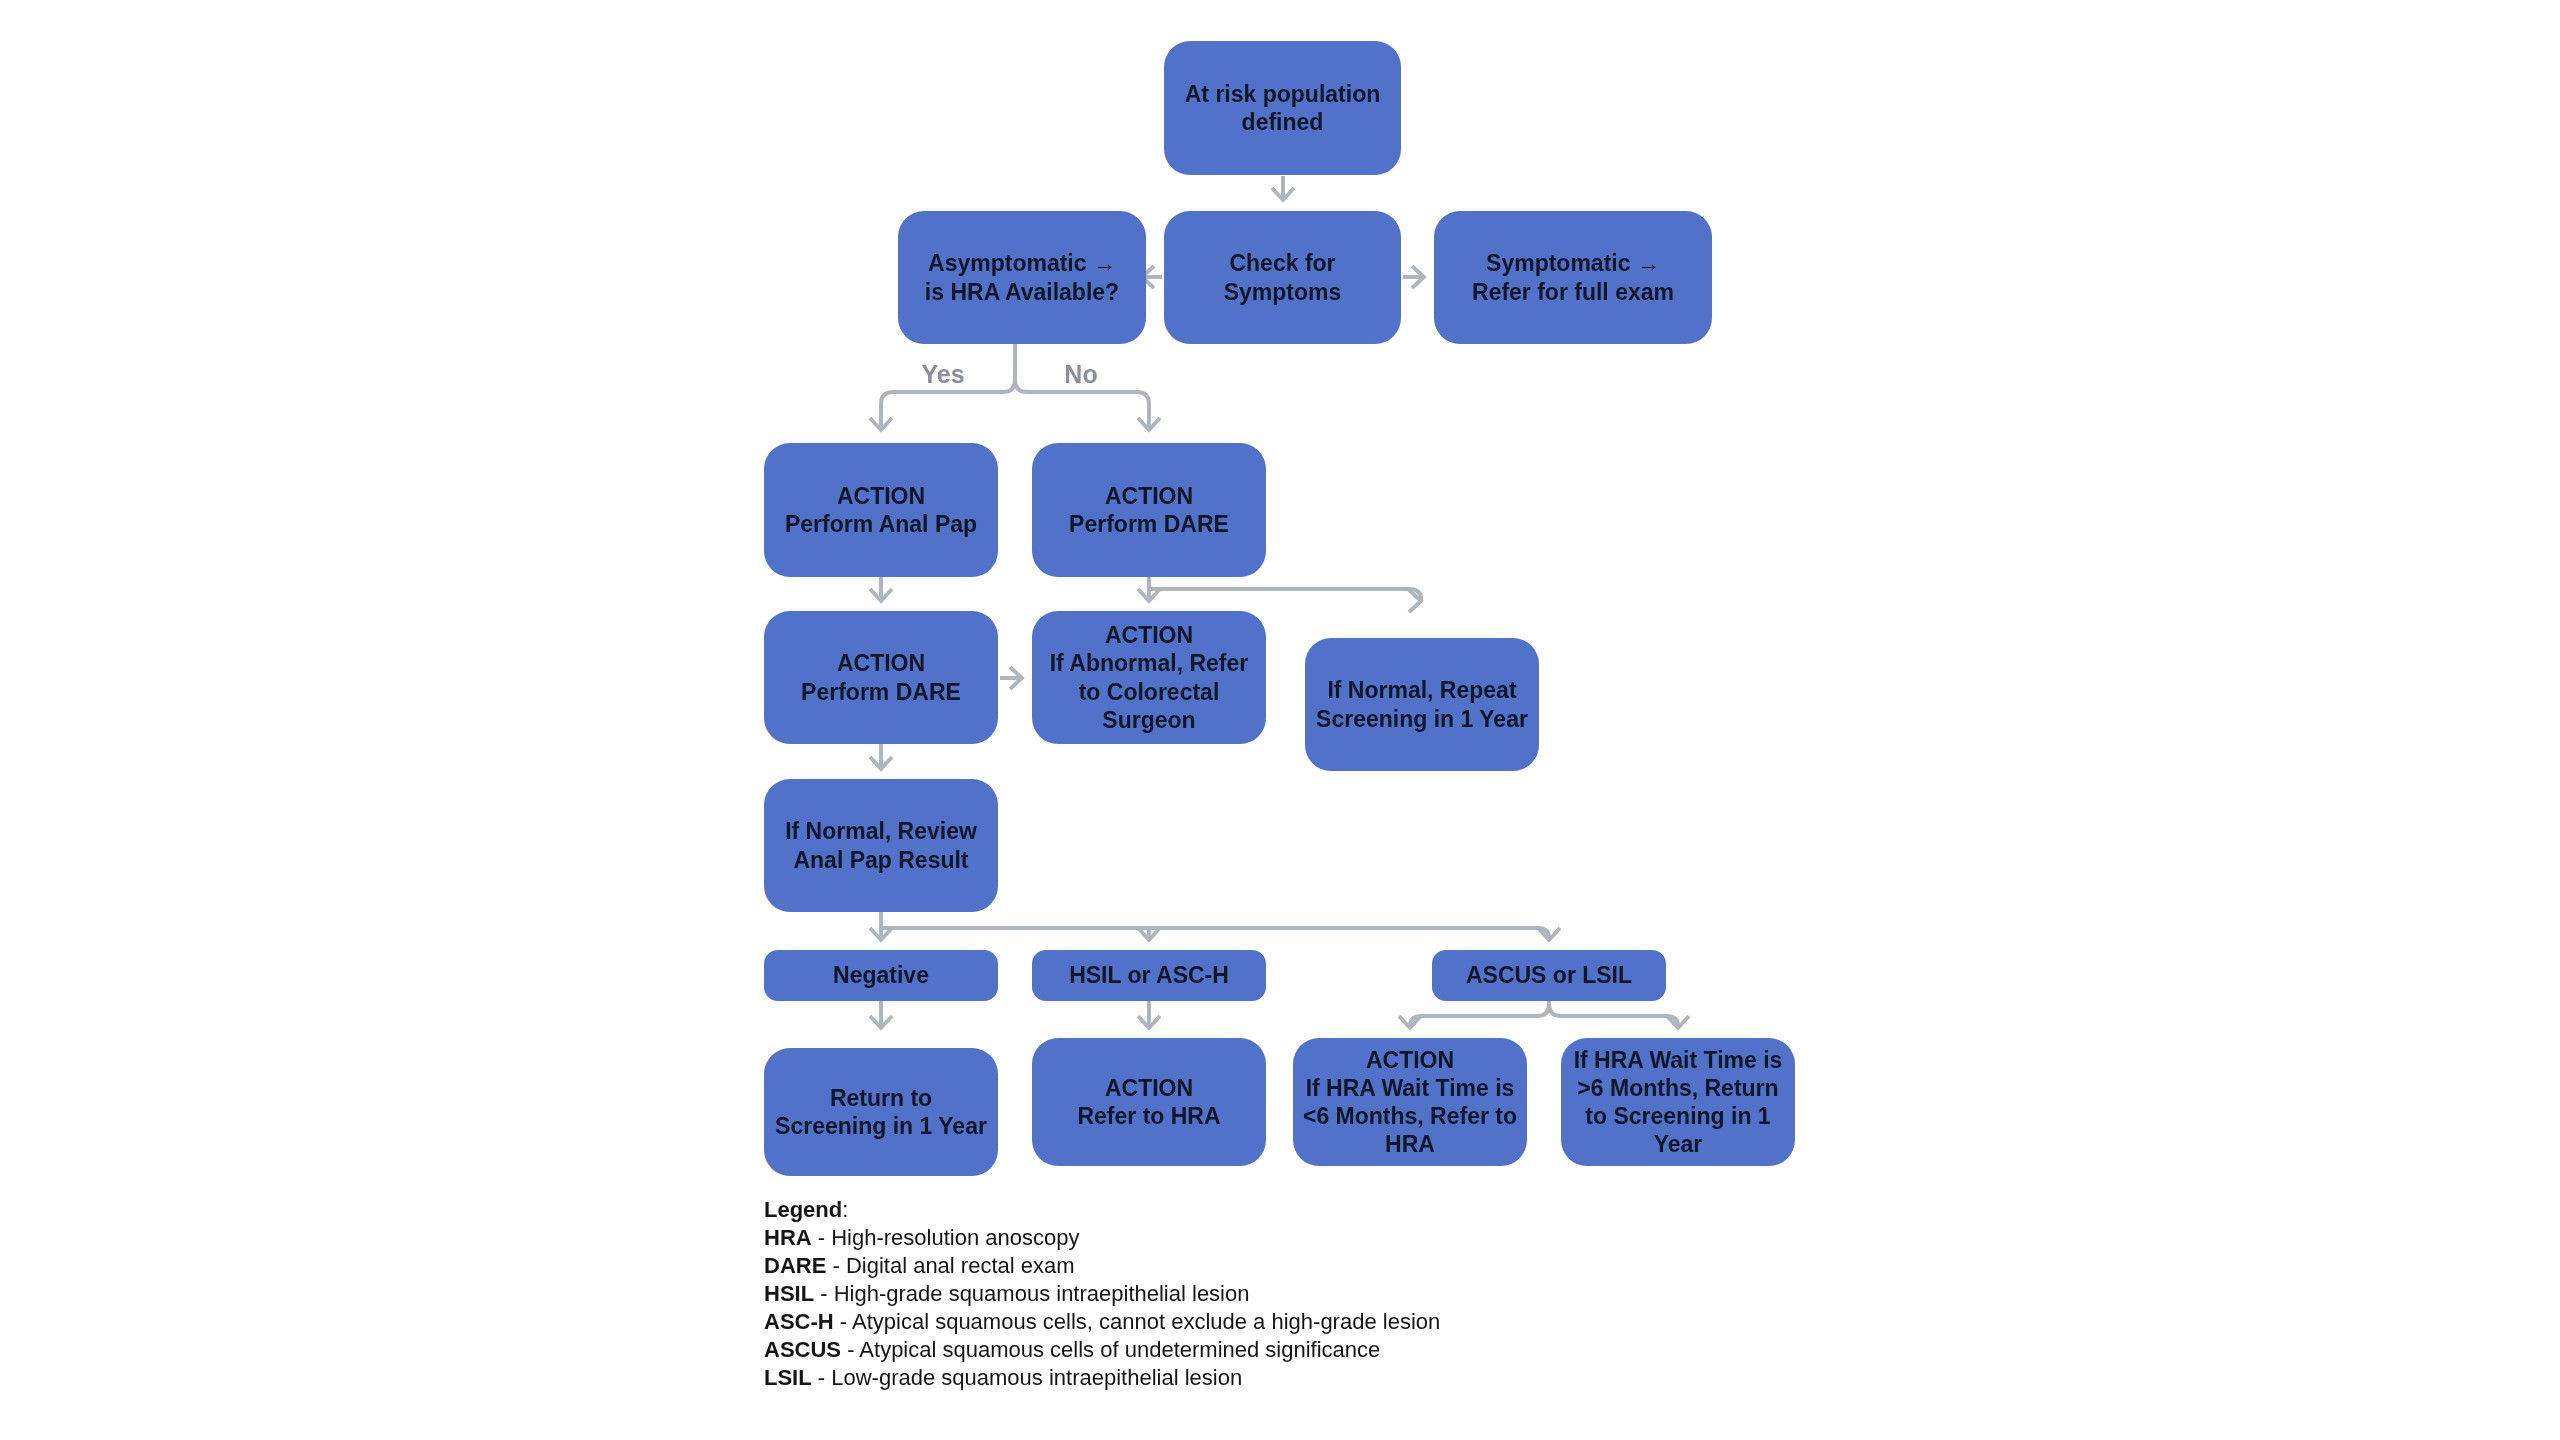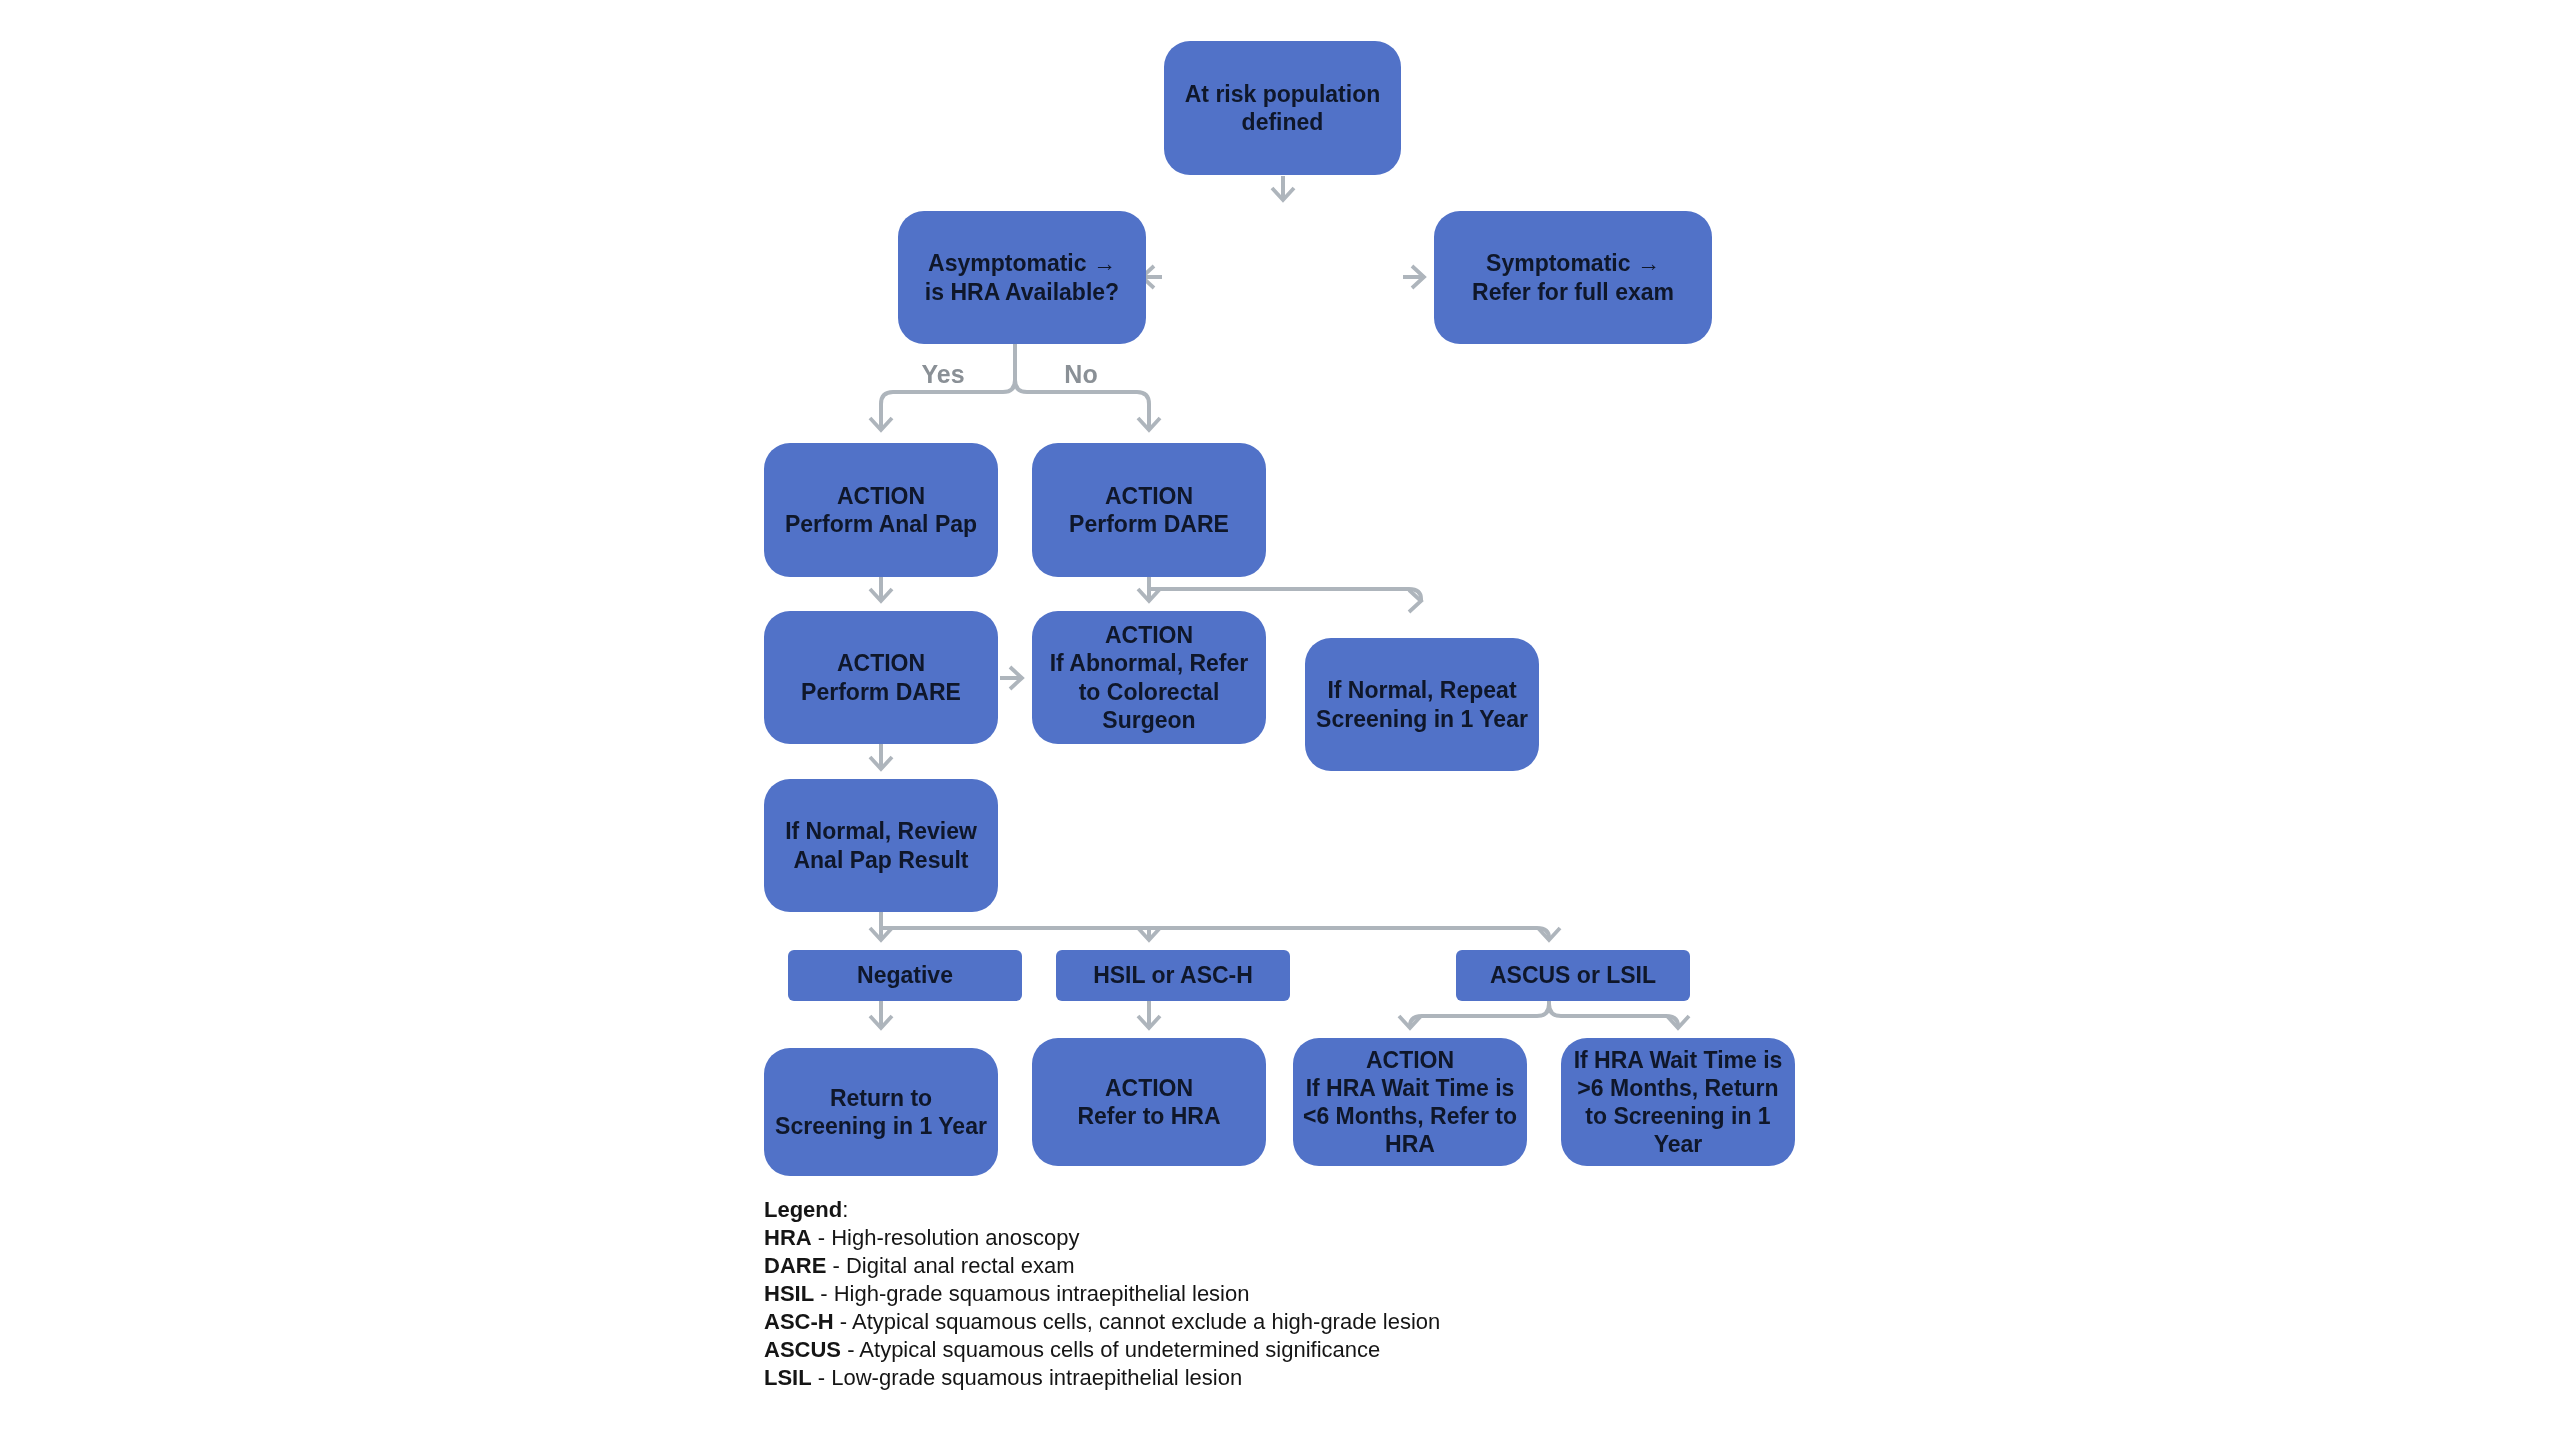--- a/index.html
+++ b/index.html
@@ -36,22 +36,21 @@
     display: flex;
     align-items: center;
     justify-content: center;
     text-align: center;
     font-weight: 700;
     font-size: 23px;
     line-height: 1.22;
     white-space: pre;
   }
   .pill {
-    border-radius: 6px;
-    margin-left: 24px;
+    border-radius: 14px;
   }
   .branch-label {
     position: absolute;
     width: 90px;
     text-align: center;
     color: #8A9096;
     font-weight: 700;
     font-size: 25px;
   }
   .legend {
@@ -111,20 +110,22 @@
     <path class="conn" d="M1549,1001 L1549,1004 Q1549,1016 1537,1016 L1422,1016 Q1410,1016 1410,1026 L1410,1028" marker-end="url(#arw)"></path>
 
     <path class="conn" d="M1549,1004 Q1549,1016 1561,1016 L1666,1016 Q1678,1016 1678,1026 L1678,1028" marker-end="url(#arw)"></path>
   </svg>
 
   <div class="node" style="left:1164px; top:41px;  width:237px; height:134px;">At risk population
 defined</div>
 
   <div class="node" style="left:898px;  top:211px; width:248px; height:133px;">Asymptomatic →
 is HRA Available?</div>
+  <div class="node" style="left:1164px; top:211px; width:237px; height:133px;">Check for
+Symptoms</div>
   <div class="node" style="left:1434px; top:211px; width:278px; height:133px;">Symptomatic →
 Refer for full exam</div>
 
   <div class="branch-label" style="left:898px;  top:360px;">Yes</div>
   <div class="branch-label" style="left:1036px; top:360px;">No</div>
 
   <div class="node" style="left:764px;  top:443px; width:234px; height:134px;">ACTION
 Perform Anal Pap</div>
   <div class="node" style="left:1032px; top:443px; width:234px; height:134px;">ACTION
 Perform DARE</div>

